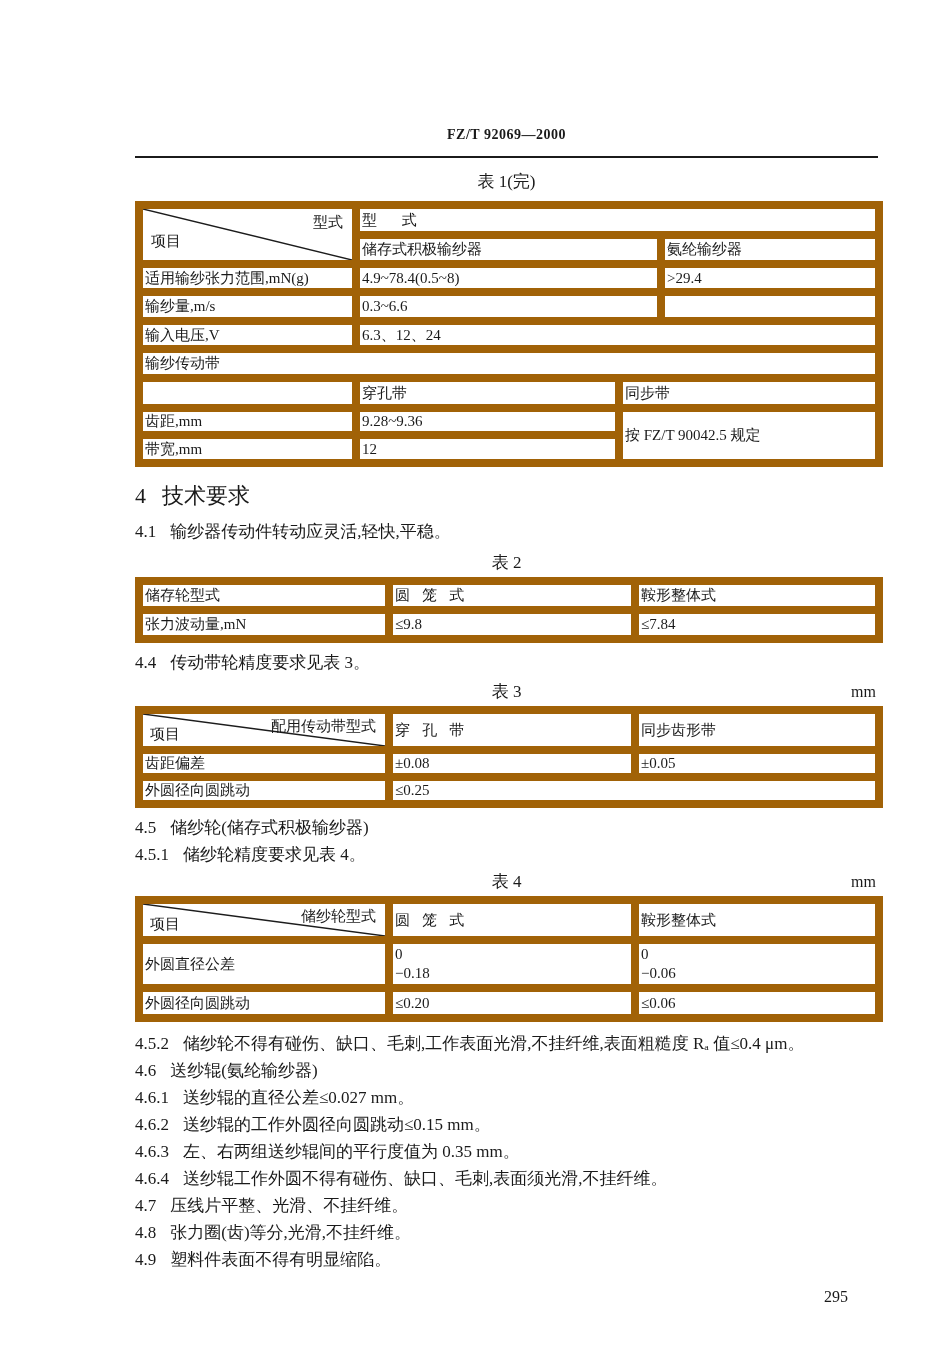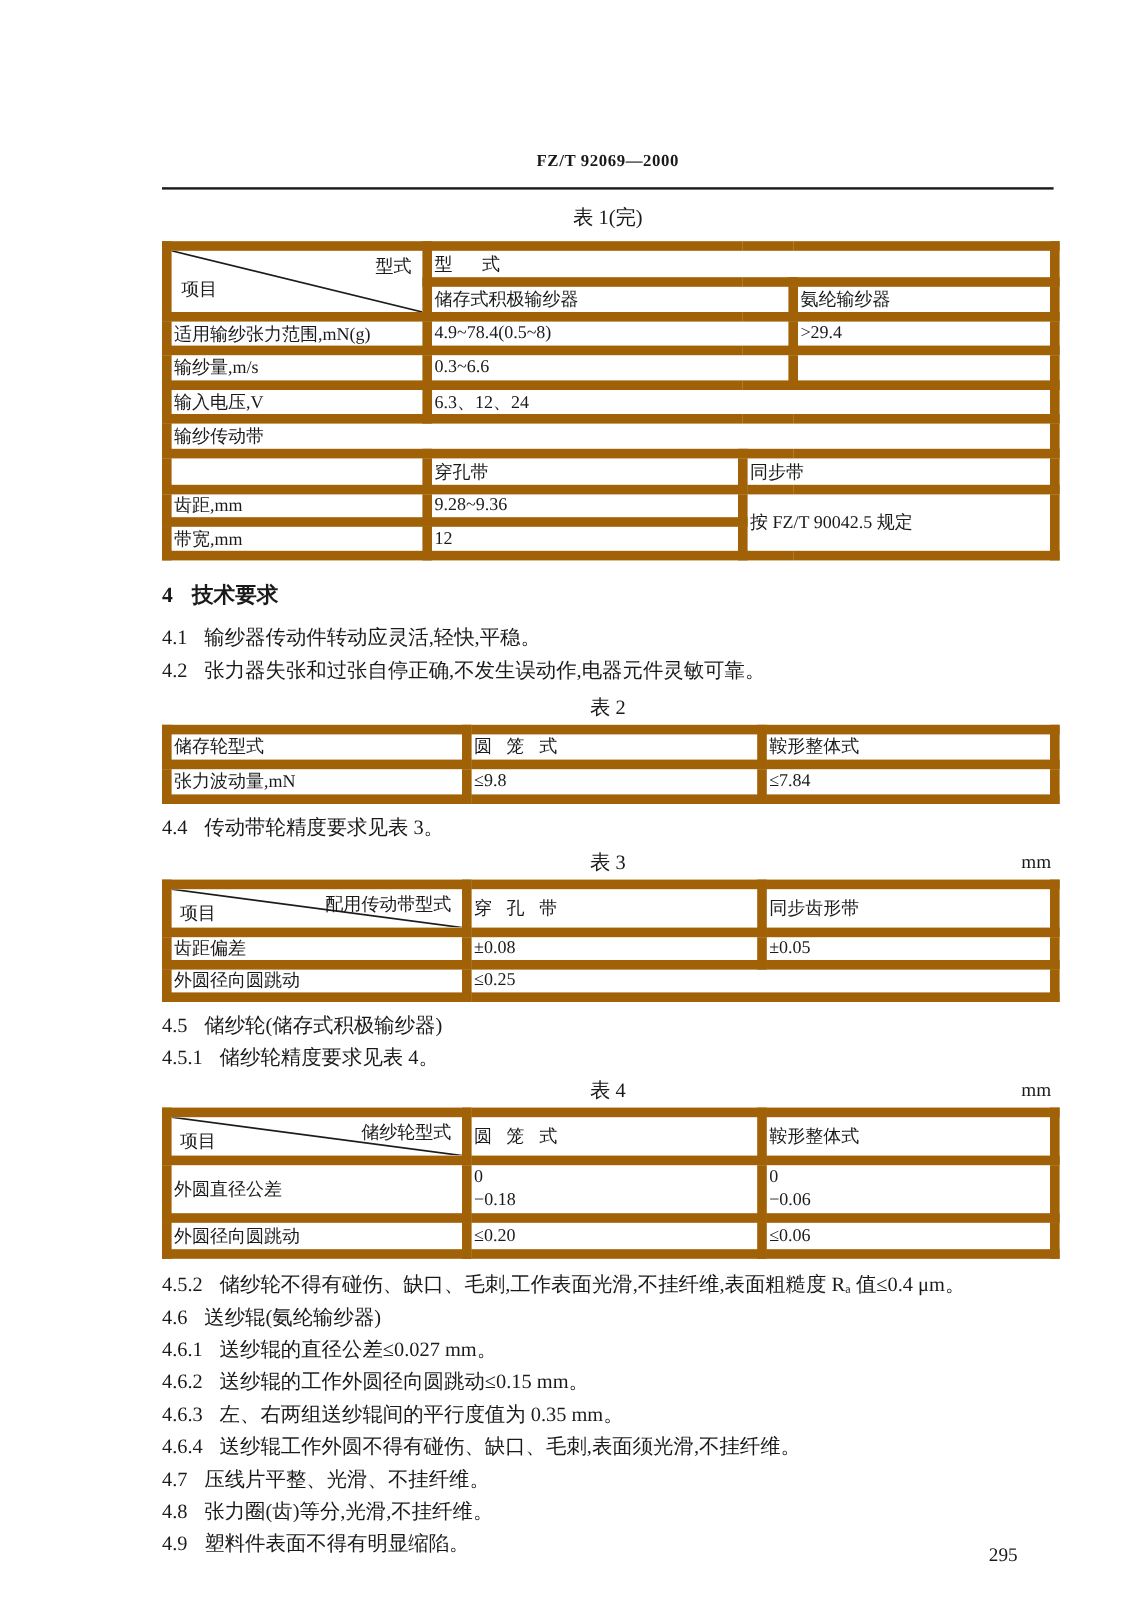--- a/index.html
+++ b/index.html
@@ -25,21 +25,21 @@
   td.diag{position:relative;padding:0;}
   td.diag svg{position:absolute;left:0;top:0;width:100%;height:100%;display:block;}
   td.diag line{stroke:#1c1c1c;stroke-width:1.4;vector-effect:non-scaling-stroke;}
   .dtop{position:absolute;top:4px;right:9px;font-size:15px;}
   .dbot{position:absolute;bottom:9px;left:8px;font-size:15px;}
   td.diag.shallow .dtop{top:3px;right:9px;}
   td.diag.shallow .dbot{bottom:2px;left:7px;}
   .sp1{letter-spacing:.28em;}
   .sp2{letter-spacing:.7em;}
   .stack{line-height:19px;white-space:nowrap;}
-  .sec-heading{margin-top:16px;font-size:18px;font-weight:bold;line-height:26px;}
+  .sec-heading{margin-top:16px;font-size:22px;font-weight:normal;line-height:26px;}
   .sec-heading .cnum{margin-right:16px;}
   .clause{font-size:17px;line-height:27px;white-space:nowrap;}
   .clause .cnum{margin-right:14px;}
   .mt9{margin-top:9px;} .mt6{margin-top:6px;} .mt4{margin-top:4px;} .mt8{margin-top:8px;}
   .page-number{position:absolute;top:1288px;right:102px;font-size:16px;}
 </style>
 </head>
 <body>
 
 <div class="content">
@@ -103,21 +103,20 @@
       <td>12</td>
     </tr>
     </tbody>
   </table>
 
   <div class="sec-heading">
     <span class="cnum">4</span><span>技术要求</span>
   </div>
 
   <div class="clause mt9"><span class="cnum">4.1</span><span>输纱器传动件转动应灵活,轻快,平稳。</span></div>
-  <div class="clause"><span class="cnum">4.2</span><span>张力器失张和过张自停正确,不发生误动作,电器元件灵敏可靠。</span></div>
 
   <div class="tbl-title mt6">表 2</div>
   <table class="tbl mt2">
     <colgroup>
         <col style="width:250px">
         <col style="width:246px">
         <col style="width:244px">
       </colgroup>
     <tbody>
     <tr class="h29">

